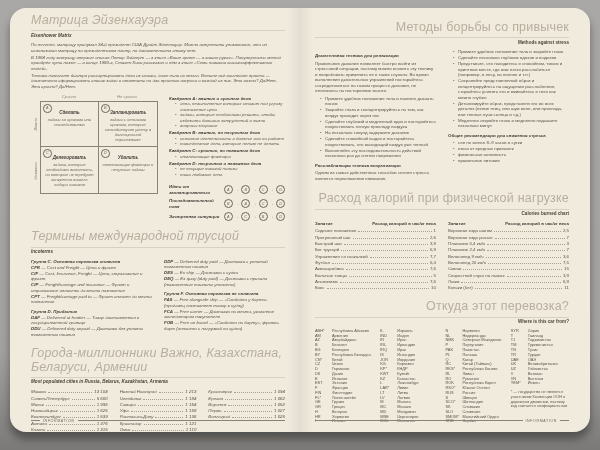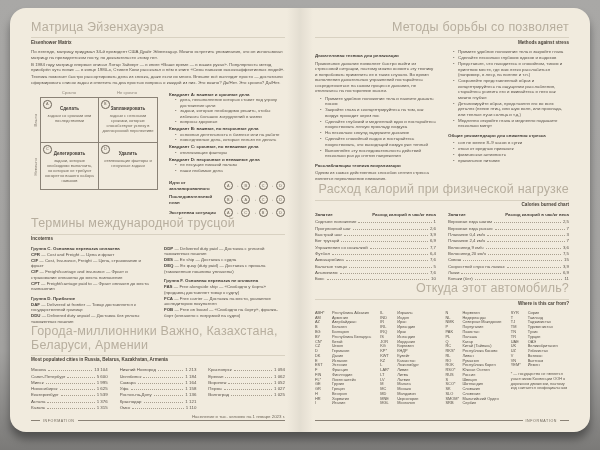--- a/index.html
+++ b/index.html
@@ -14,21 +14,21 @@
     box-shadow:0 7px 9px rgba(0,0,0,.38);
     display:flex;
   }
   .spread::before{
     content:"";position:absolute;left:50%;top:0;bottom:0;width:26px;
     transform:translateX(-50%);
     background:linear-gradient(90deg,rgba(0,0,0,0) 0%,rgba(0,0,0,.06) 50%,rgba(0,0,0,0) 100%);
     pointer-events:none;
   }
   .page{width:50%;height:100%;box-sizing:border-box;position:relative;font-size:4.4px;line-height:1.25;}
-  .page-left{padding:13px 15px 18px 21px;}
+  .page-left{padding:6px 15px 18px 21px;font-style:italic;}
   .page-right{padding:13px 21px 18px 15px;}
 
   .sec-title{margin:0;font-weight:400;font-size:12.5px;line-height:1.1;color:#b7ae9e;letter-spacing:.2px;}
   .pr .sec-title{text-align:right;}
   .sec-rule{border:none;border-top:1px solid #d8d1c1;margin:2.5px 0 1.5px;}
   .sec-sub{font-size:4.6px;font-weight:bold;color:#4b443b;}
   .pr .sec-sub{text-align:right;}
 
   .intro{margin-top:4px;}
   .intro p{margin:0 0 1.5px;}
@@ -59,21 +59,21 @@
   .d-line.qbul{padding-left:11px;position:relative;color:#5f584d;}
   .d-line.qbul::before{content:"•";position:absolute;left:6px;top:0;}
   .seq-list{margin-top:7px;}
   .seq-row{display:flex;align-items:center;margin-top:3px;}
   .seq-label{width:74px;font-weight:bold;color:#46403a;}
   .seq-chain{display:flex;align-items:center;}
   .cl{width:7px;height:7px;border:0.6px solid #6e665a;border-radius:50%;
     display:inline-flex;align-items:center;justify-content:center;font-size:3.8px;color:#6e665a;}
   .arr{margin:0 2px;color:#6e665a;font-size:4.4px;}
 
-  .section{}
+  .section{margin-top:9px;}
   .twocol{display:flex;gap:12px;margin-top:4px;}
   .twocol .col{flex:1;min-width:0;}
 
   
   .term-line{margin:0 0 0.5px;}
   .term-line.group{font-weight:bold;color:#46403a;margin-top:4px;}
   .term-line.group:first-child{margin-top:0;}
   .term-b{font-weight:bold;color:#46403a;}
 
   
@@ -361,21 +361,21 @@
     <div class="footer">
       <span class="line short"></span>
       <span class="lbl">INFORMATION</span>
       <span class="line long"></span>
     </div>
   </div>
 
   <div class="page page-right pr">
 
     <section>
-      <h1 class="sec-title">Методы борьбы со позволяет</h1>
+      <h1 class="sec-title">Методы борьбы со привычек</h1>
       <hr class="sec-rule">
       <div class="sec-sub">Methods against stress</div>
       <div class="twocol">
         <div class="col">
             <div class="s-line head"><span>Дыхательная техника для релаксации</span></div>
             <div class="s-line para"><span>Правильное дыхание позволяет быстро выйти из стрессовой ситуации, поэтому можно освоить эту технику и попробовать применить ее в таких случаях. Во время выполнения дыхательных упражнений постарайтесь сосредоточиться на самом процессе дыхания, не отвлекаясь на посторонние мысли.</span></div>
             <div class="s-line bul"><span>Примите удобное положение тела и начните дышать носом</span></div>
             <div class="s-line bul"><span>Закройте глаза и сконцентрируйтесь на том, как воздух проходит через нос</span></div>
             <div class="s-line bul"><span>Сделайте глубокий и медленный вдох и постарайтесь почувствовать легкую прохладу воздуха</span></div>
             <div class="s-line bul"><span>На несколько секунд задержите дыхание</span></div>
@@ -518,21 +518,21 @@
     <span class="dr-name">Коньки (бег)</span>
     <span class="dr-lead"></span>
     <span class="dr-val">11</span>
   </div>
             </div>
         </div>
       </div>
     </section>
 
     <section class="section">
-      <h1 class="sec-title">Откуда этот автомобиль?</h1>
+      <h1 class="sec-title">Откуда этот перевозка?</h1>
       <hr class="sec-rule">
       <div class="sec-sub">Where is this car from?</div>
       <div class="cars">
         <div class="col">
             <div class="car-row">
     <span class="car-code">ABH*</span>
     <span class="car-name">Республика Абхазия</span>
   </div>
             <div class="car-row">
     <span class="car-code">AM</span>

